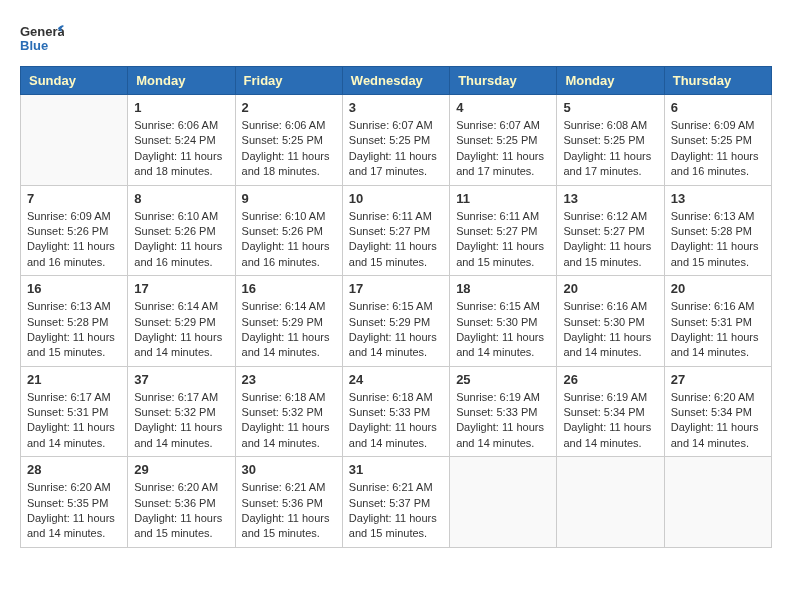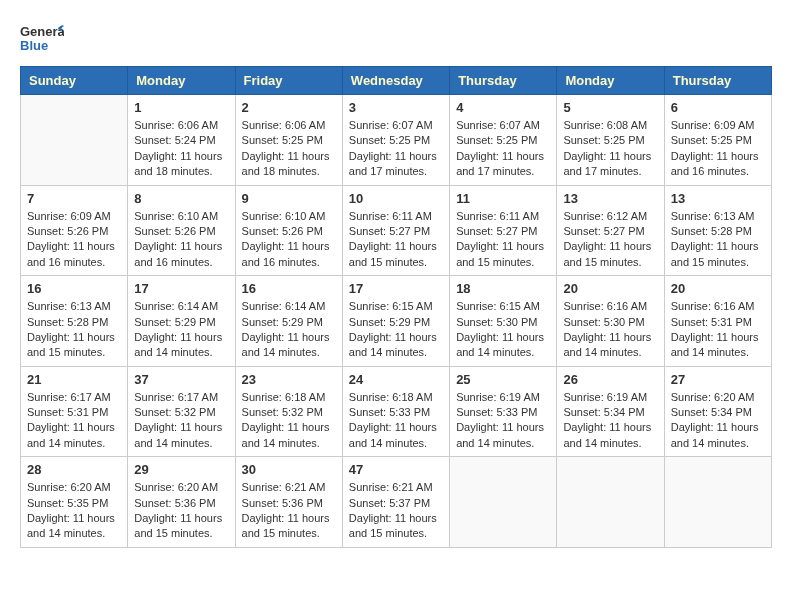--- a/index.html
+++ b/index.html
@@ -228,21 +228,21 @@
         </td>
         <td>
           <span class="day-num">29</span>
           <div class="day-info">Sunrise: 6:20 AM<br>Sunset: 5:36 PM<br>Daylight: 11 hours and 15 minutes.</div>
         </td>
         <td>
           <span class="day-num">30</span>
           <div class="day-info">Sunrise: 6:21 AM<br>Sunset: 5:36 PM<br>Daylight: 11 hours and 15 minutes.</div>
         </td>
         <td>
-          <span class="day-num">47</span>
+          <span class="day-num">31</span>
           <div class="day-info">Sunrise: 6:21 AM<br>Sunset: 5:37 PM<br>Daylight: 11 hours and 15 minutes.</div>
         </td>
         <td class="empty"></td>
         <td class="empty"></td>
         <td class="empty"></td>
       </tr>
     </tbody>
 </table>
 
 </body></html>

